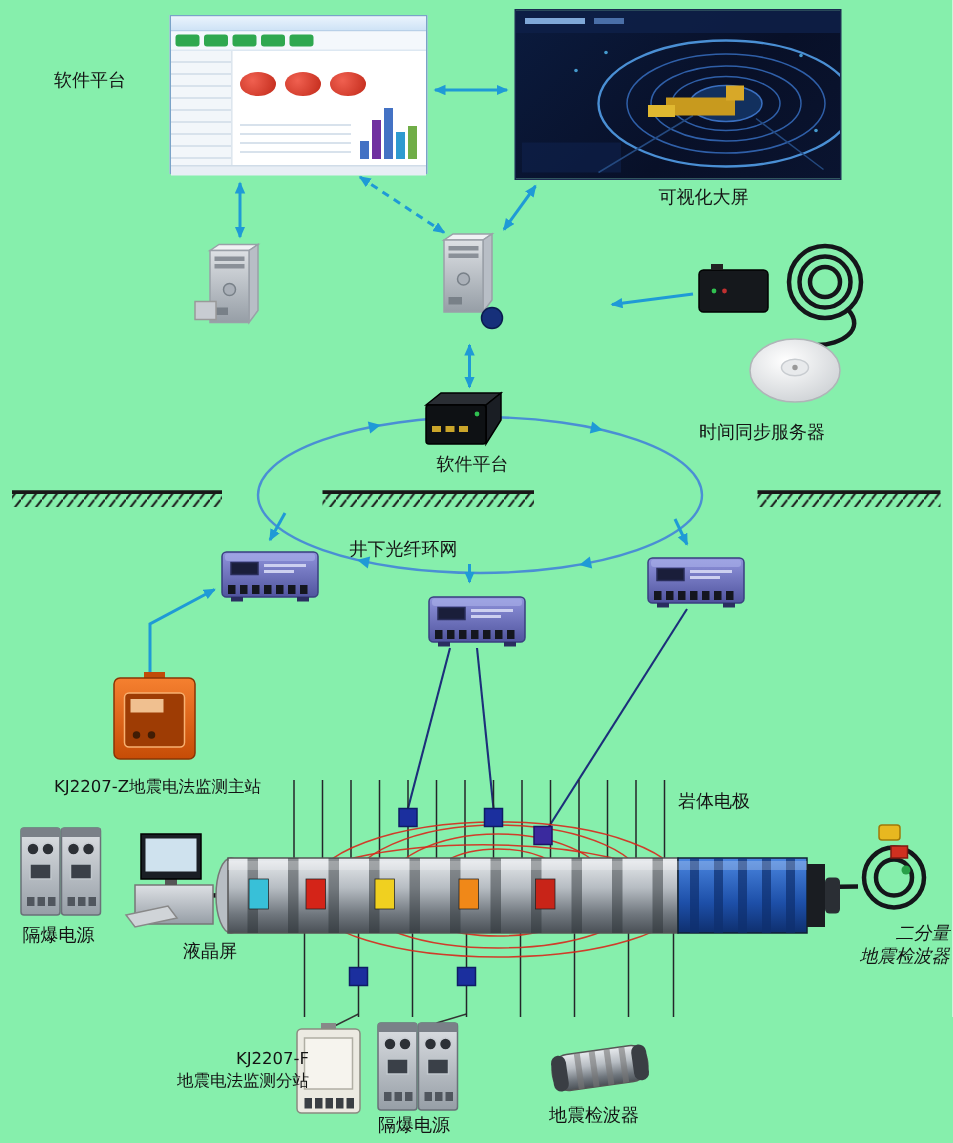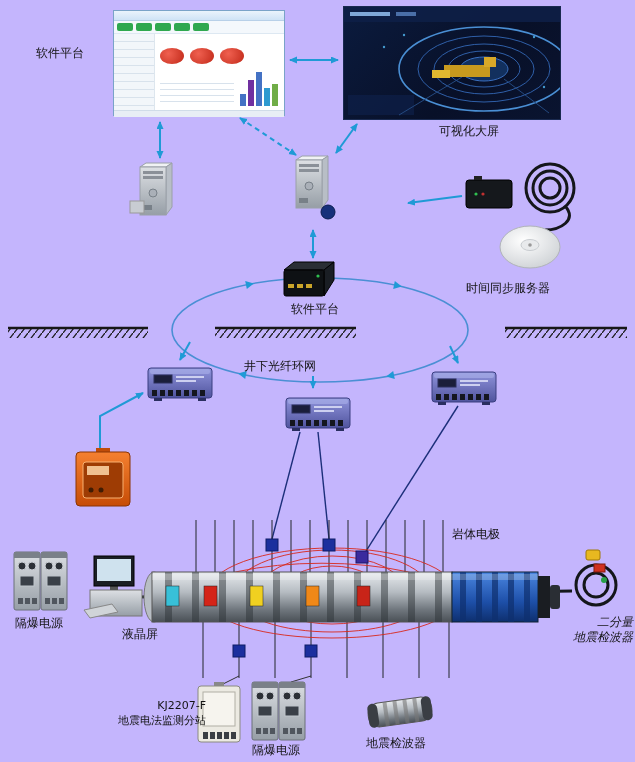--- a/index.html
+++ b/index.html
@@ -1,16 +1,16 @@
 <!DOCTYPE html>
 <html><head>
 <meta charset="utf-8">
 <style>
   html,body{margin:0;padding:0;background:#fff;}
-  .canvas{position:relative;width:635px;height:762px;background:#c4b5fd;overflow:hidden;
+  .canvas{position:relative;width:635px;height:762px;background:#86efac;overflow:hidden;
           font-family:"DejaVu Sans",sans-serif;}
   svg.wires{position:absolute;left:0;top:0;z-index:2;}
   .label{position:absolute;font-size:12px;color:#141414;line-height:15px;z-index:5;white-space:nowrap;}
   .label.center{text-align:right;white-space:normal;}
   .label.small{font-size:11px;}
   .arrow{stroke:#1f9ad6;stroke-width:2;fill:none;}
   .arrow.dashed{stroke-dasharray:5 4;}
   .ring{stroke:#4a8fd4;stroke-width:1.6;fill:none;}
   .cable{stroke:#1c2f7a;stroke-width:1.4;fill:none;}
   .field{stroke:#d8281c;stroke-width:1;fill:none;opacity:.9;}
@@ -371,21 +371,22 @@
         <rect x="414" y="700" width="4" height="24" fill="#777" opacity=".6"></rect>
     </g>
   </svg>
 
   <div class="label" style="left:36px;top:46px;">软件平台</div>
   <div class="label center" style="left:409px;top:124px;width:90px;">可视化大屏</div>
 
 
   <div class="label" style="left:466px;top:281px;">时间同步服务器</div>
   <div class="label center" style="left:253px;top:302px;width:86px;">软件平台</div>
-  <div class="label" style="left:244px;top:359px;">井下光纤环网</div>
+  <div class="label" style="left:233px;top:359px;">井下光纤环网</div>
+  <div class="label small" style="left:36px;top:517px;">KJ2207-Z地震电法监测主站</div>
   <div class="label" style="left:452px;top:527px;">岩体电极</div>
   <div class="label" style="left:15px;top:616px;">隔爆电源</div>
   <div class="label" style="left:98px;top:627px;margin-left:24px;">液晶屏</div>
 
   <div class="label center" style="left:561px;top:615px;width:72px;font-style:italic;">
     <span style="display:block">二分量</span>
     <span style="display:block">地震检波器</span>
   </div>
   <div class="label center small" style="left:88px;top:698px;width:118px;">
     <span style="display:block">KJ2207-F</span>

